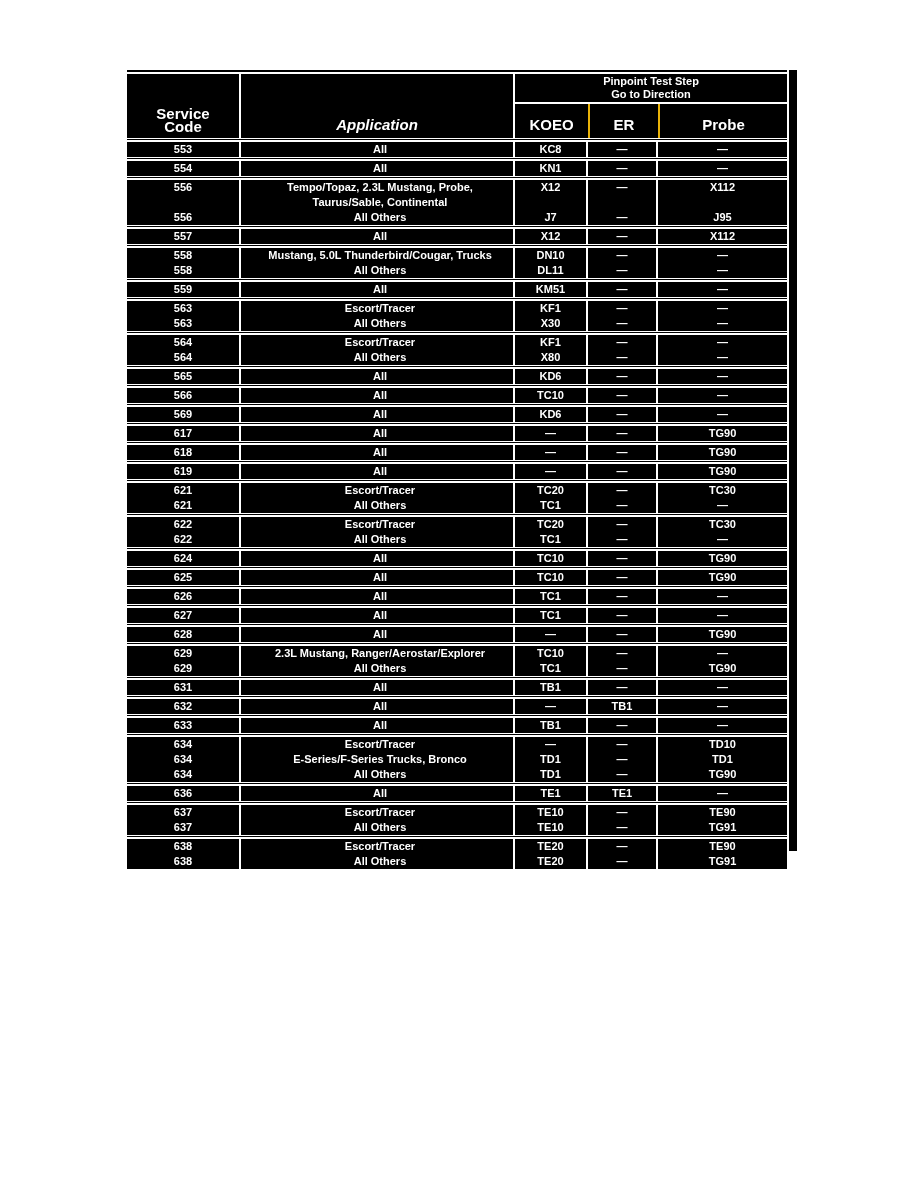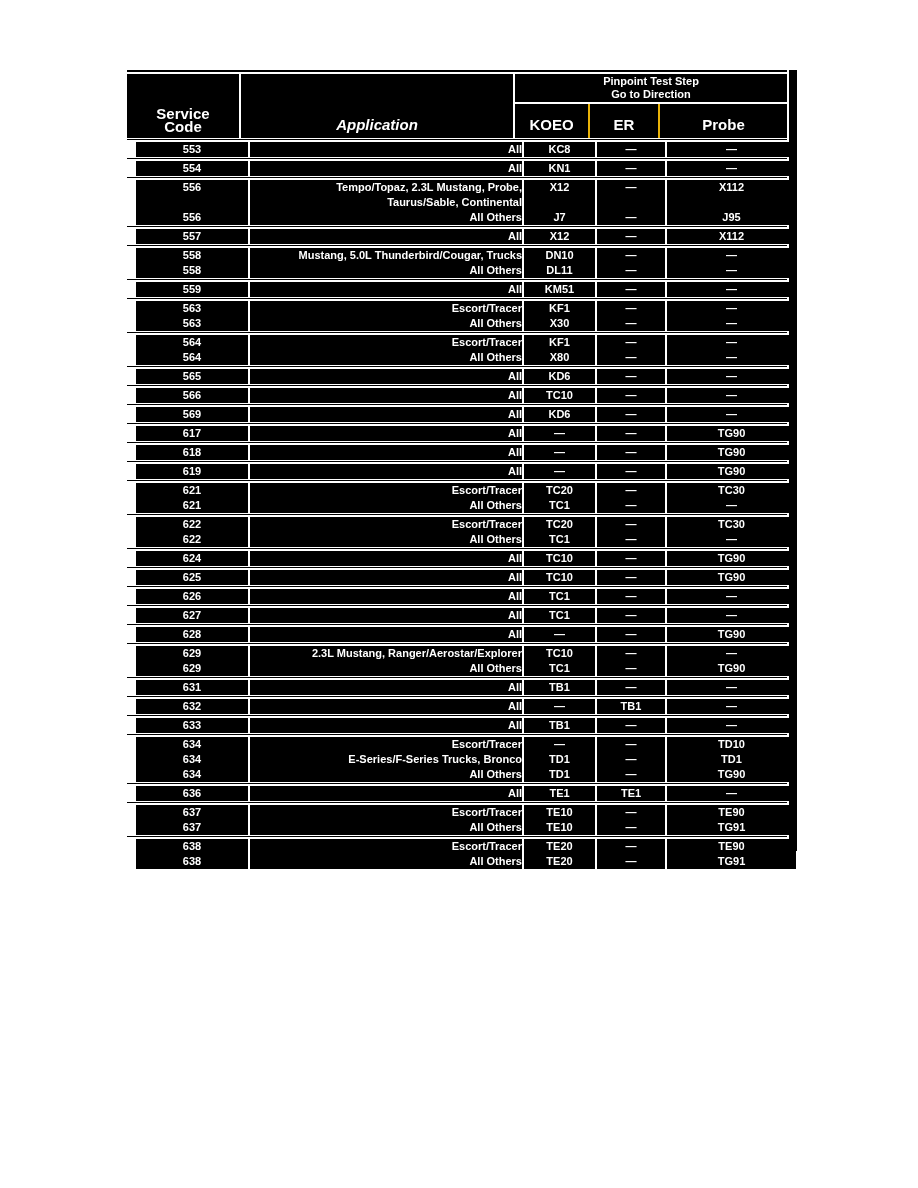--- a/index.html
+++ b/index.html
@@ -15,25 +15,25 @@
   .h-app{display:flex;align-items:flex-end;justify-content:center;padding-bottom:5px;
          border-left:2px solid #fff;font-style:italic;}
   .h-right{display:flex;flex-direction:column;border-left:2px solid #fff;background:#5eead4;}
   .h-pinpoint{height:28px;display:flex;flex-direction:column;justify-content:center;align-items:center;
               color:#fff;font-weight:700;font-size:11px;line-height:13px;background:#000;}
   .h-sub{flex:1;display:grid;grid-template-columns:73px 70px 129px;border-top:2px solid #fff;}
   .h-sub .h-cell{display:flex;align-items:flex-end;justify-content:center;padding-bottom:5px;}
   .h-sub .h-cell + .h-cell{border-left:2px solid #eab308;}
   .sep{height:4px;background:#fff;position:relative;}
   .sep::after{content:"";position:absolute;left:0;right:0;top:1px;height:1px;background:#000;}
-  .group{display:grid;grid-template-columns:112px 274px 73px 70px 131px;background:#000;margin-left:9px;}
+  .group{display:grid;grid-template-columns:112px 274px 73px 70px 131px;background:#000;}
   .cell{background:#000;color:#fff;font-weight:700;font-size:11px;line-height:15px;height:15px;
         white-space:nowrap;overflow:hidden;}
   .c-code{text-align:center;}
-  .c-app{text-align:right;padding-left:6px;border-left:2px solid #fff;}
+  .c-app{text-align:center;padding-left:6px;border-left:2px solid #fff;}
   .c-koeo{text-align:center;border-left:2px solid #fff;}
   .c-er{text-align:center;border-left:2px solid #fff;}
   .c-cont{text-align:center;border-left:2px solid #fff;}
   .right-bar{position:absolute;left:789px;top:70px;width:8px;height:781px;background:#000;}
 </style>
 </head>
 <body>
 
 <div class="page">
   <div class="table">

